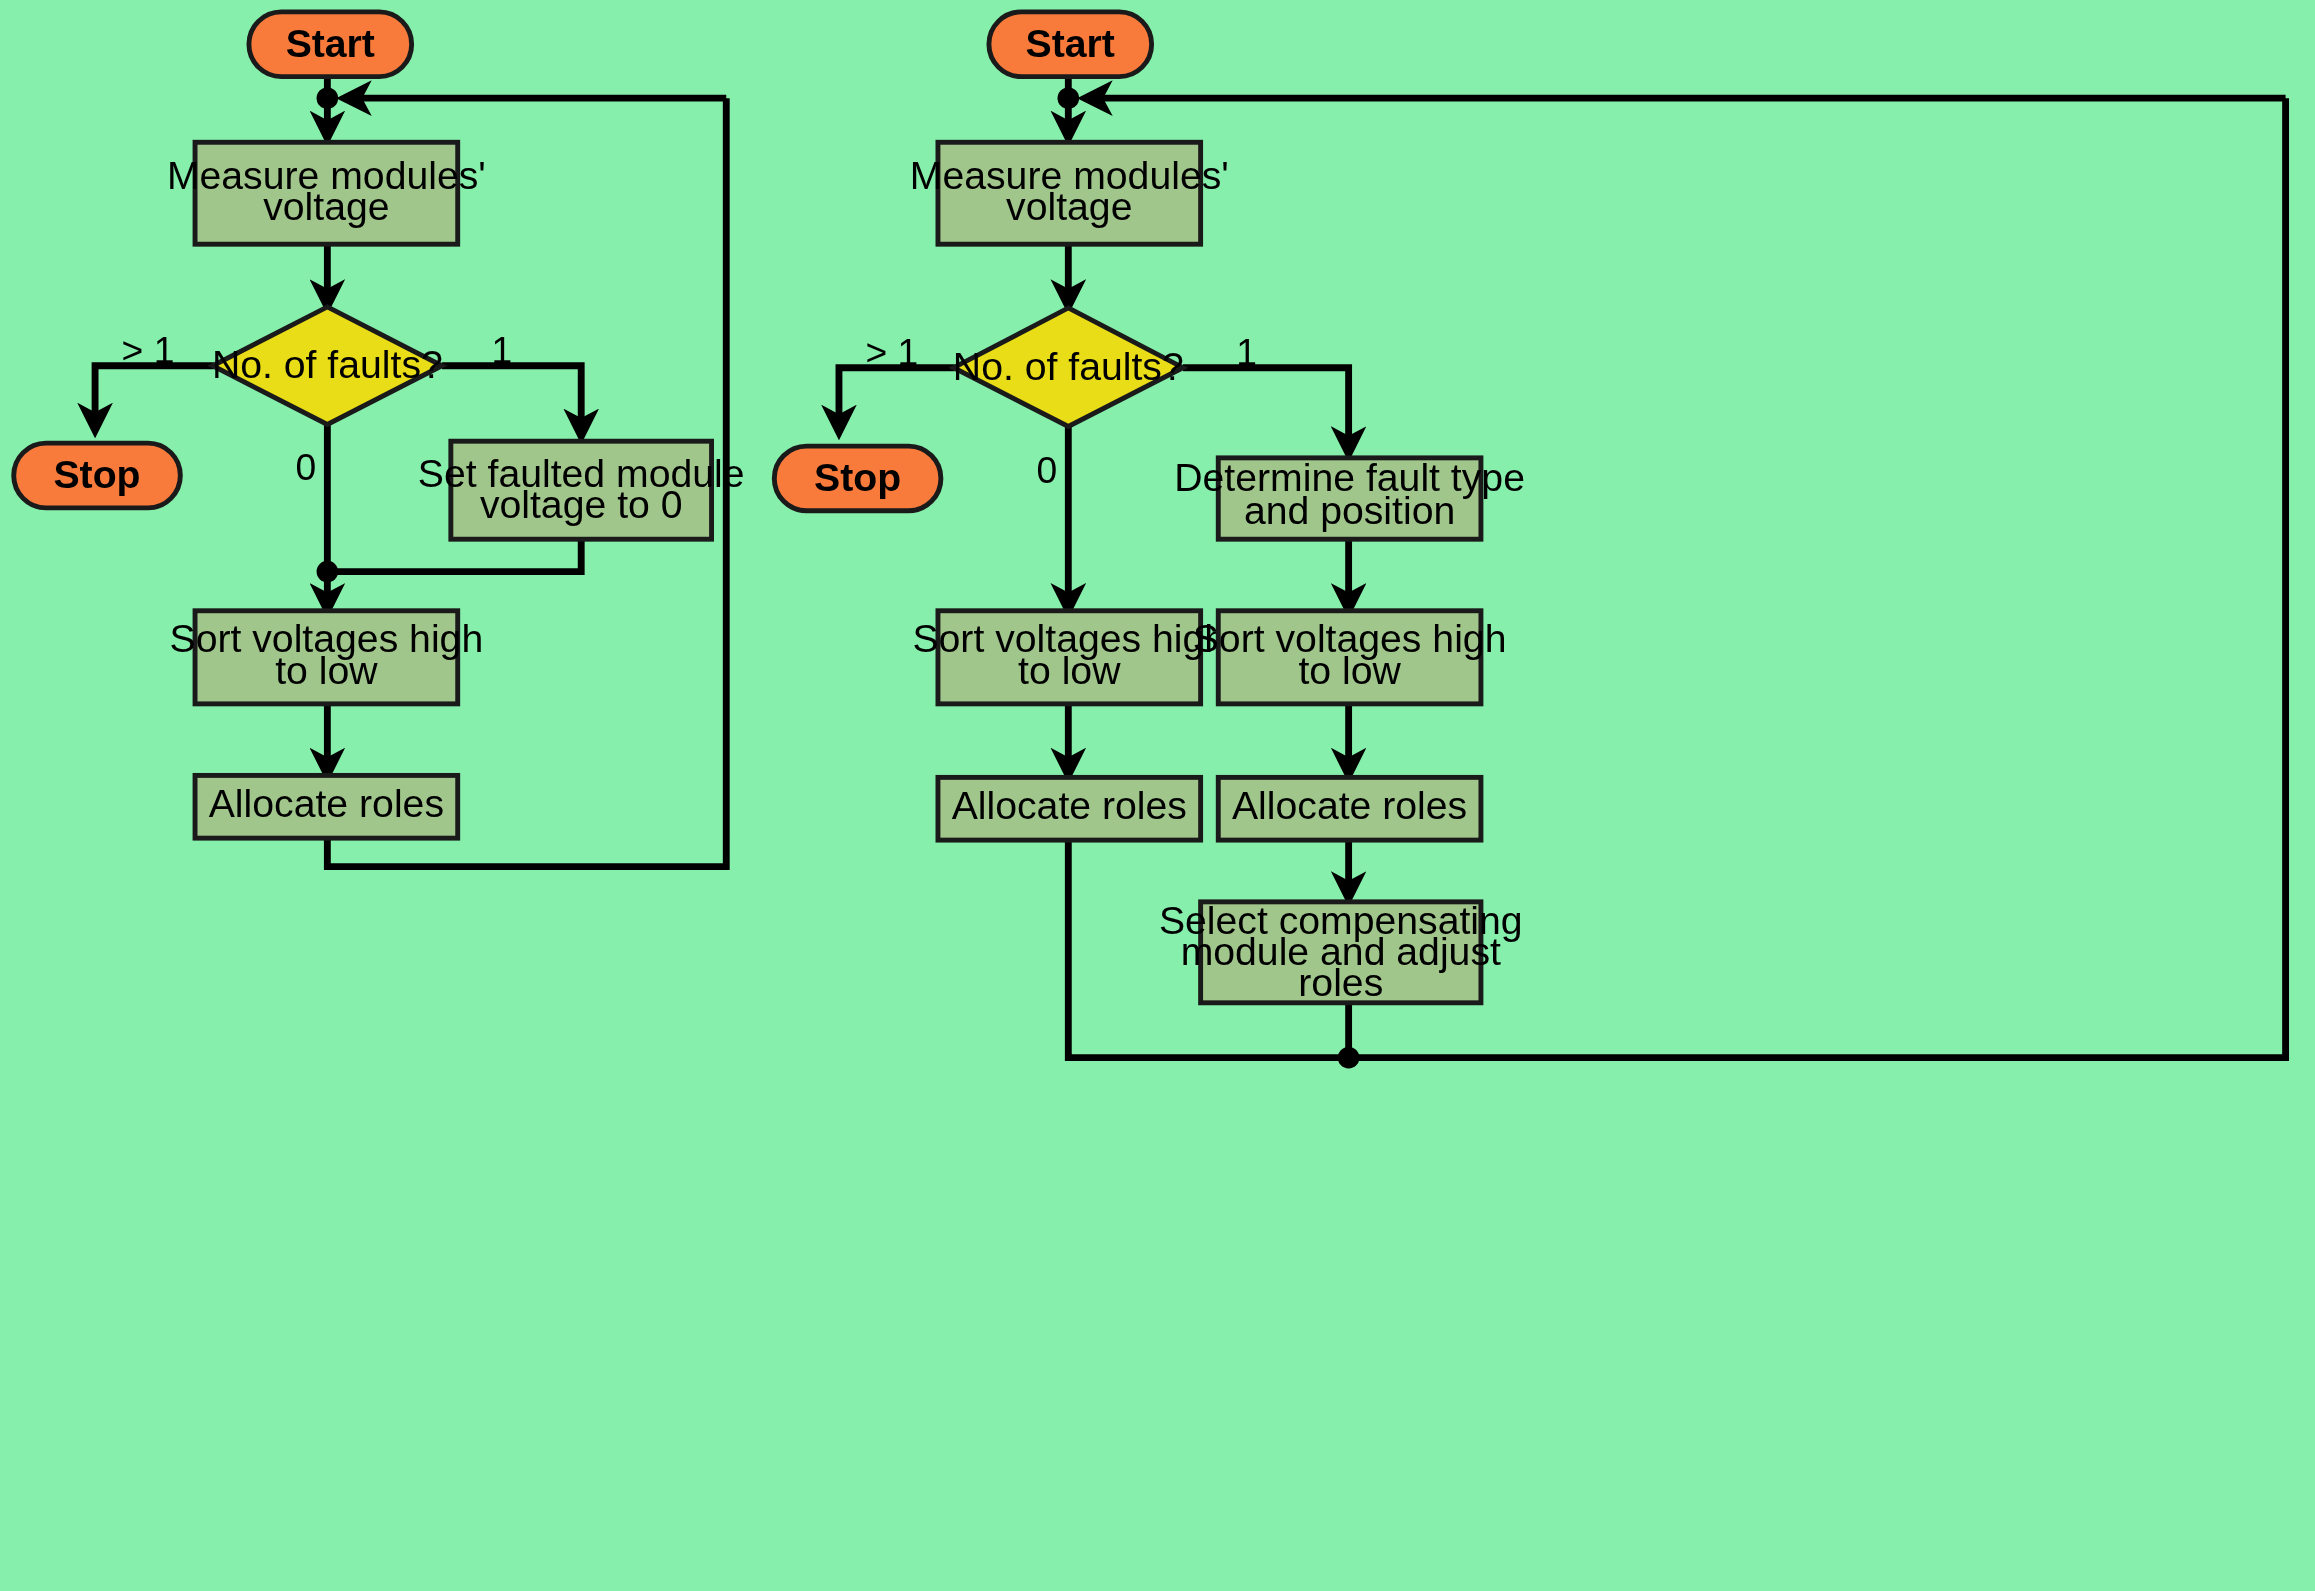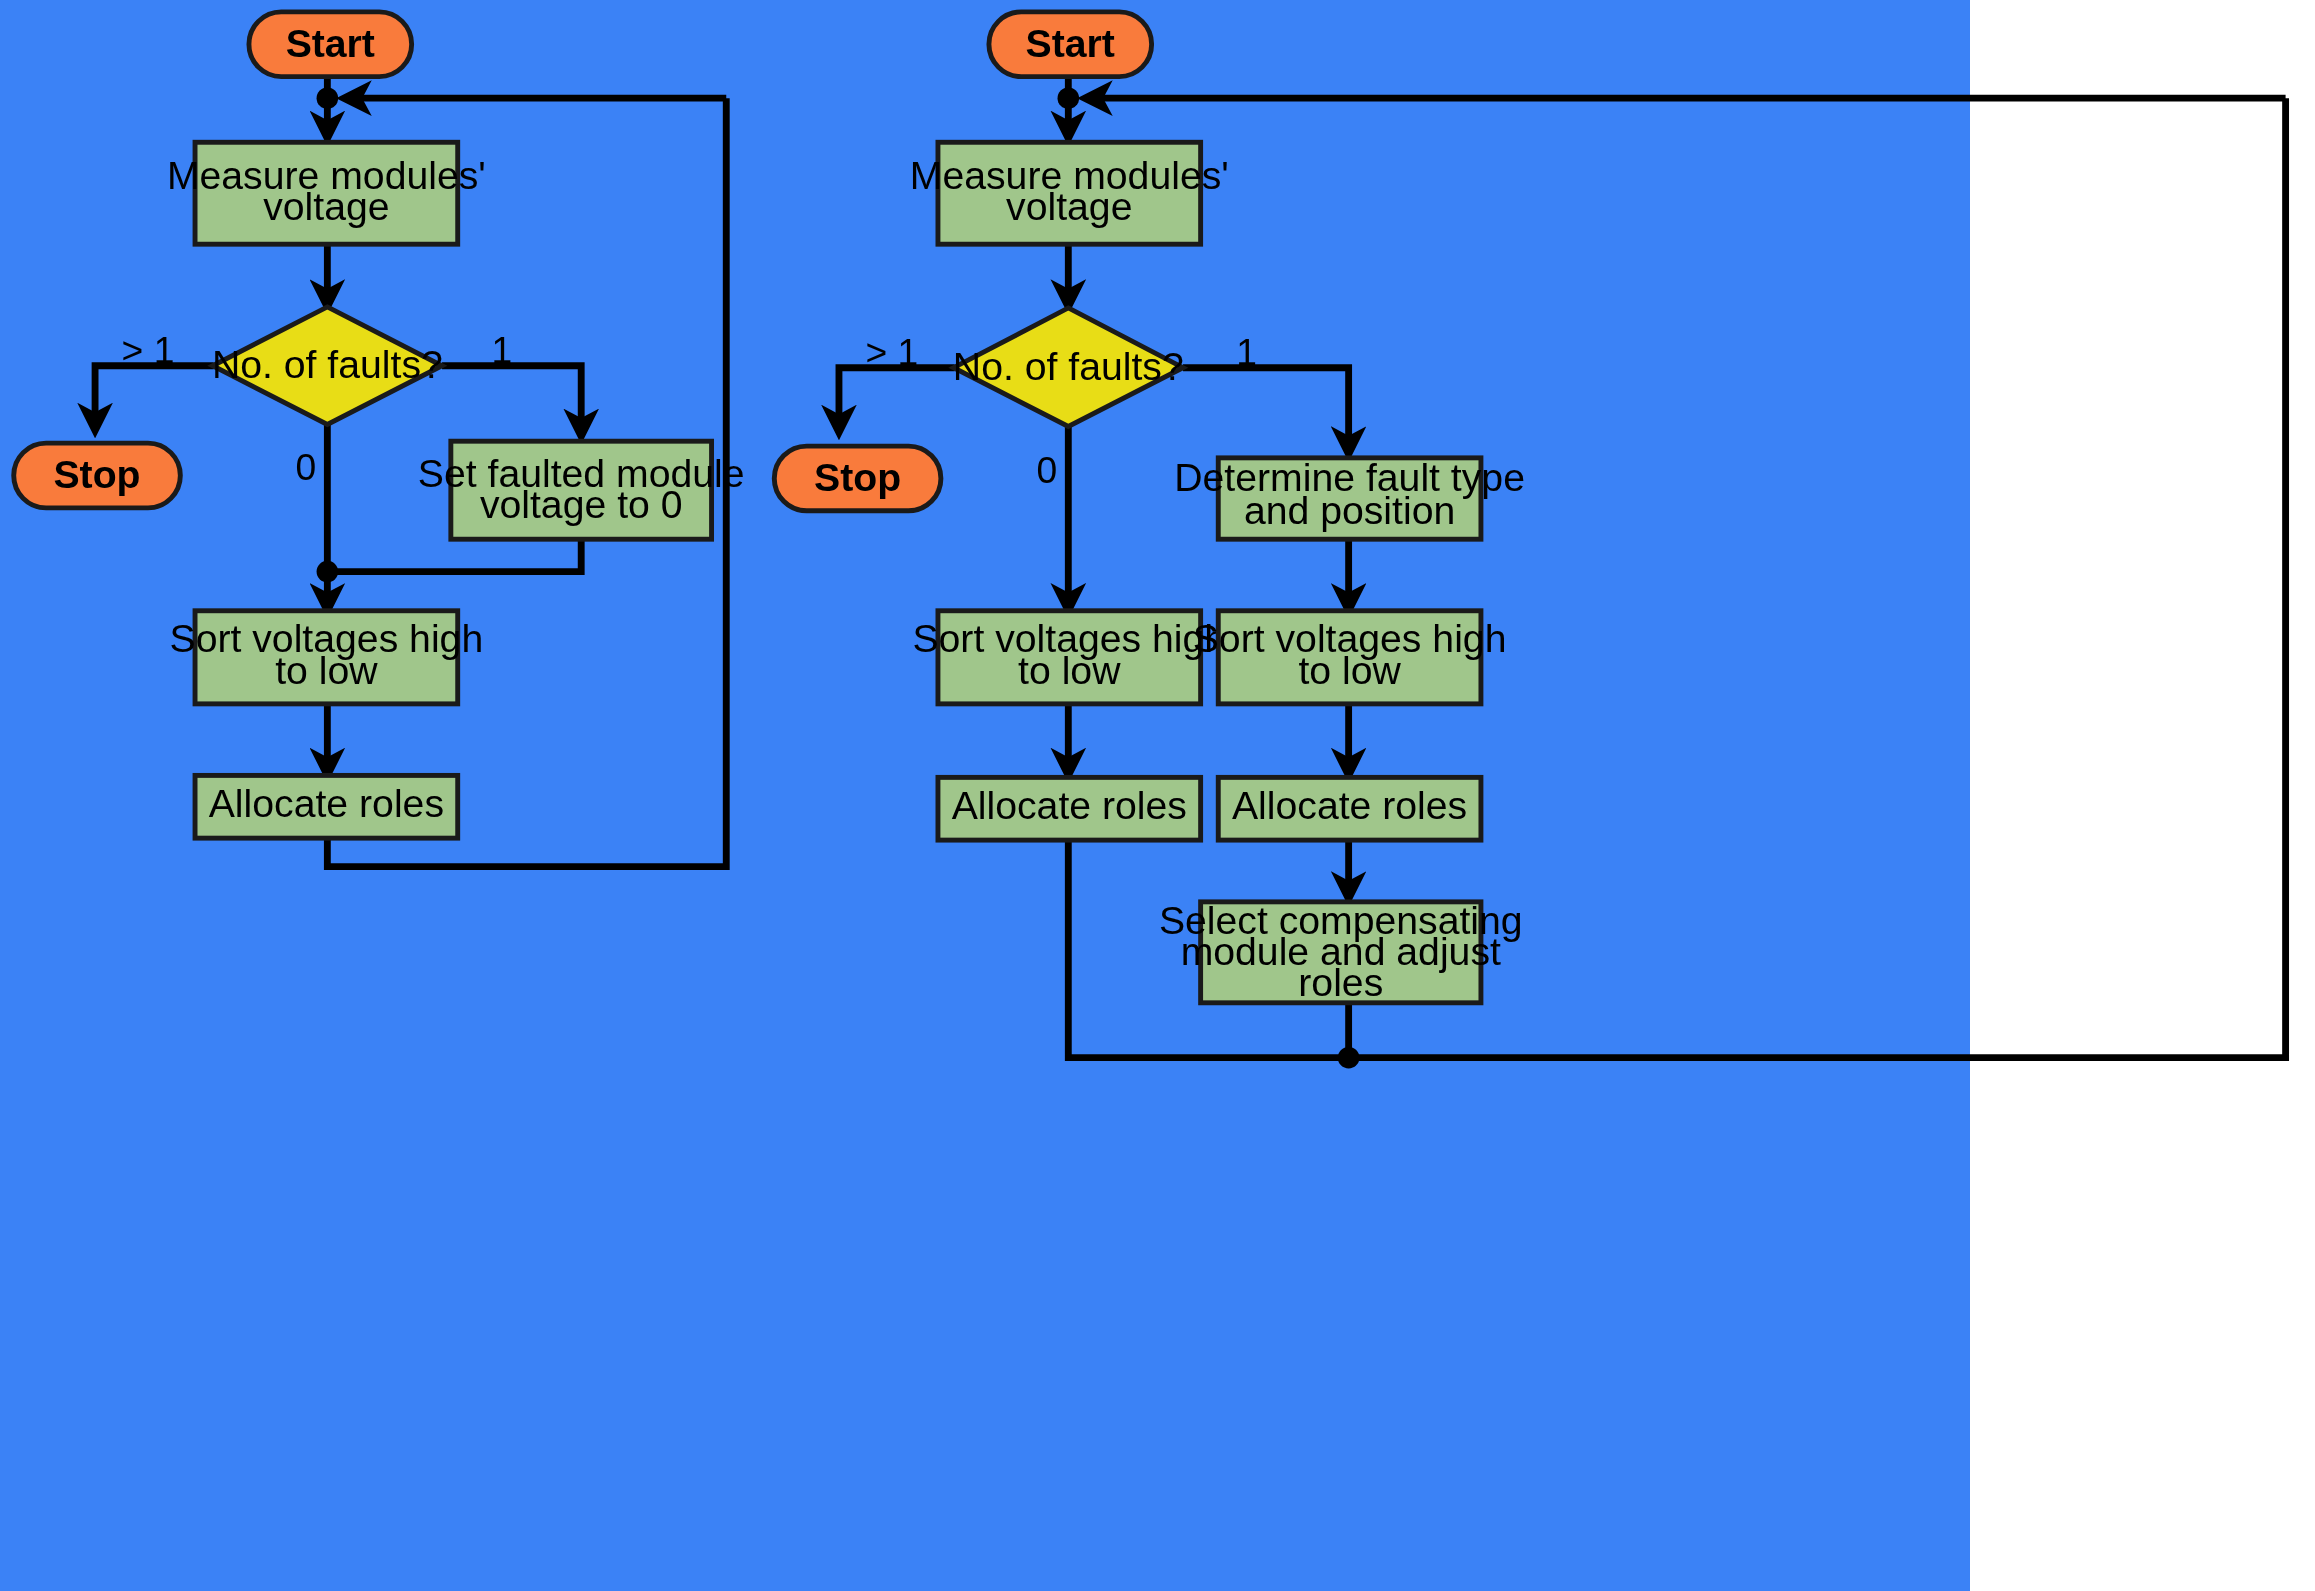--- a/index.html
+++ b/index.html
@@ -2,23 +2,23 @@
 <html><head>
 <meta charset="utf-8">
 <style>
   html, body {
     margin: 0;
     padding: 0;
     background: #ffffff;
   }
   #canvas {
     position: relative;
-    width: 1970px;
+    width: 2315px;
     height: 1592px;
-    background: #3b82f6;
+    background: #86efac;
     font-family: "Liberation Sans", sans-serif;
   }
   svg { display: block; }
   .node-text {
     font-family: "Liberation Sans", sans-serif;
     fill: #000000;
     text-anchor: middle;
     dominant-baseline: middle;
   }
   .proc-text { font-size: 40px; }

